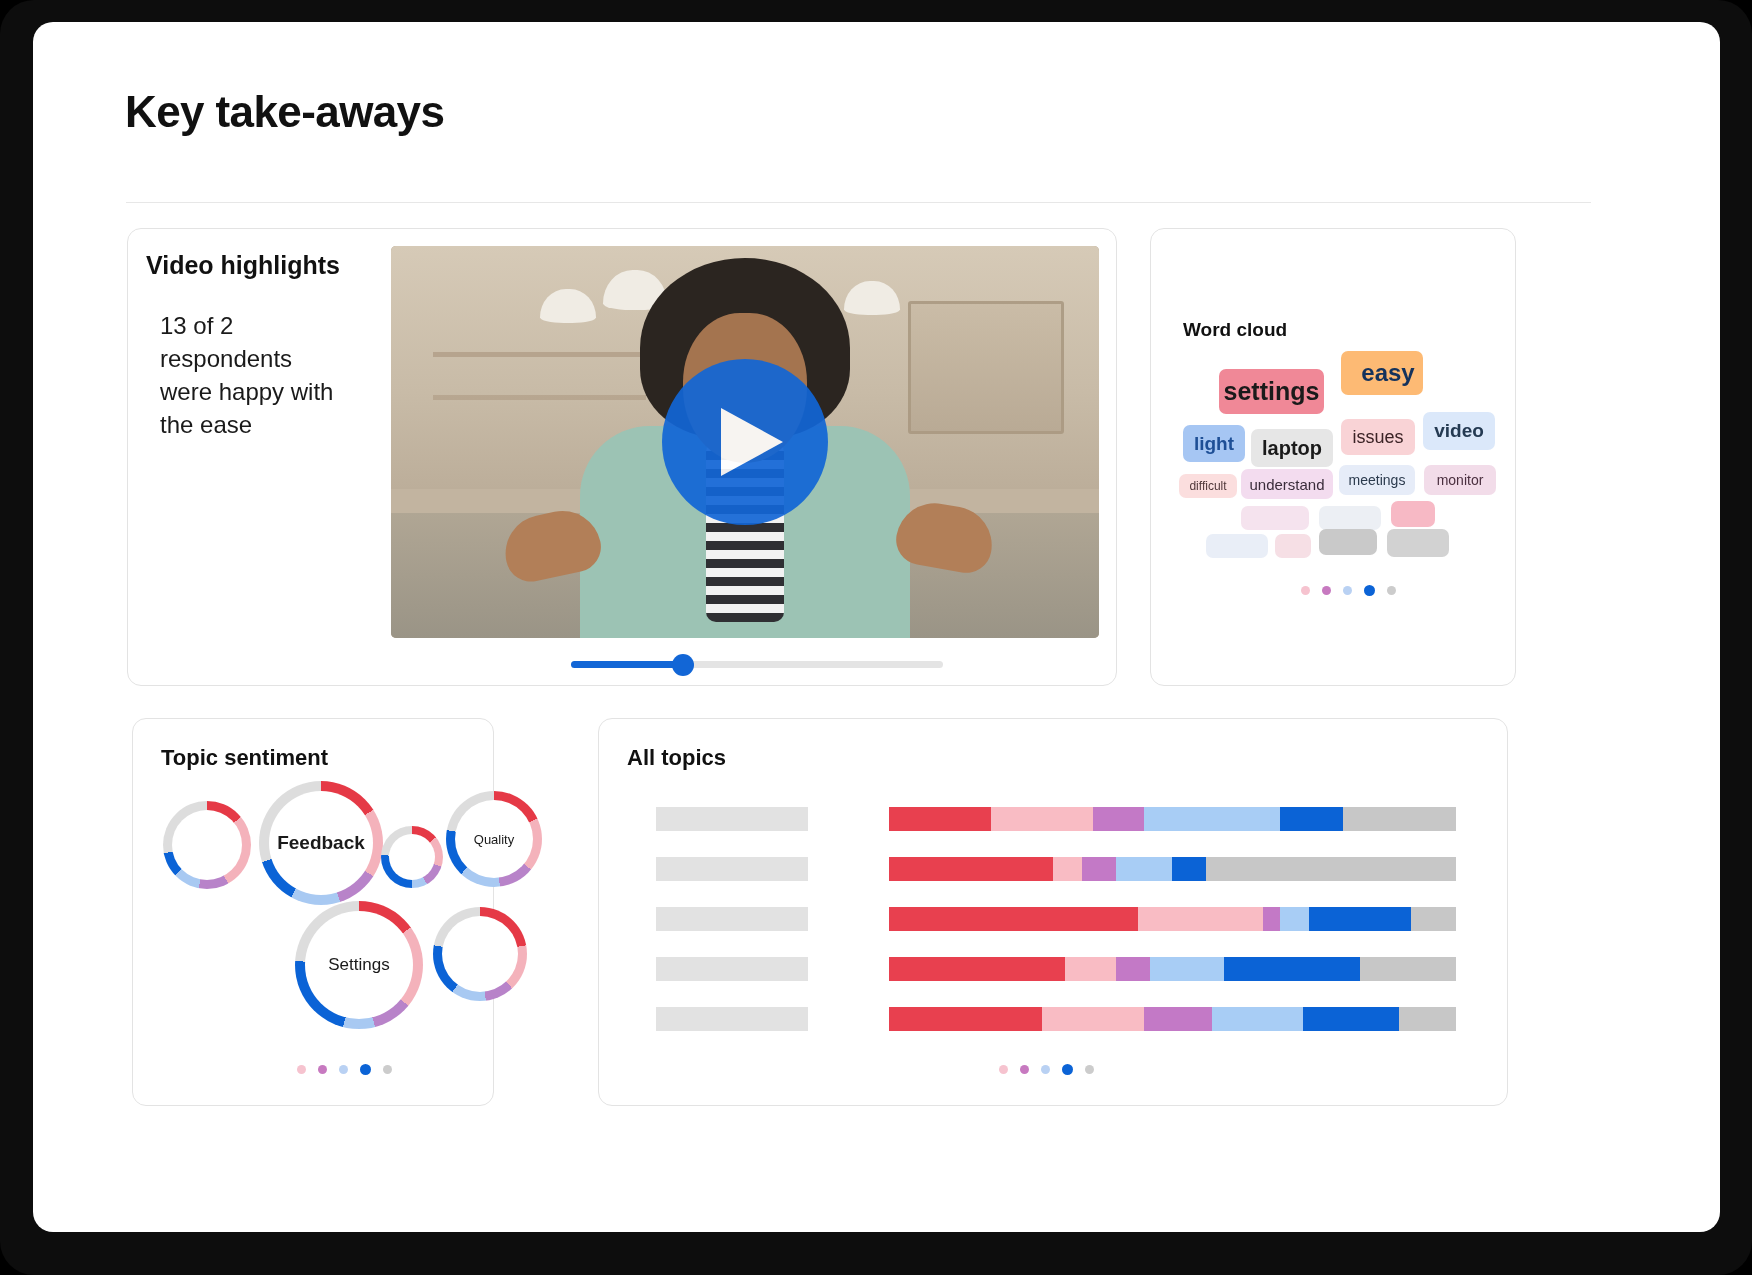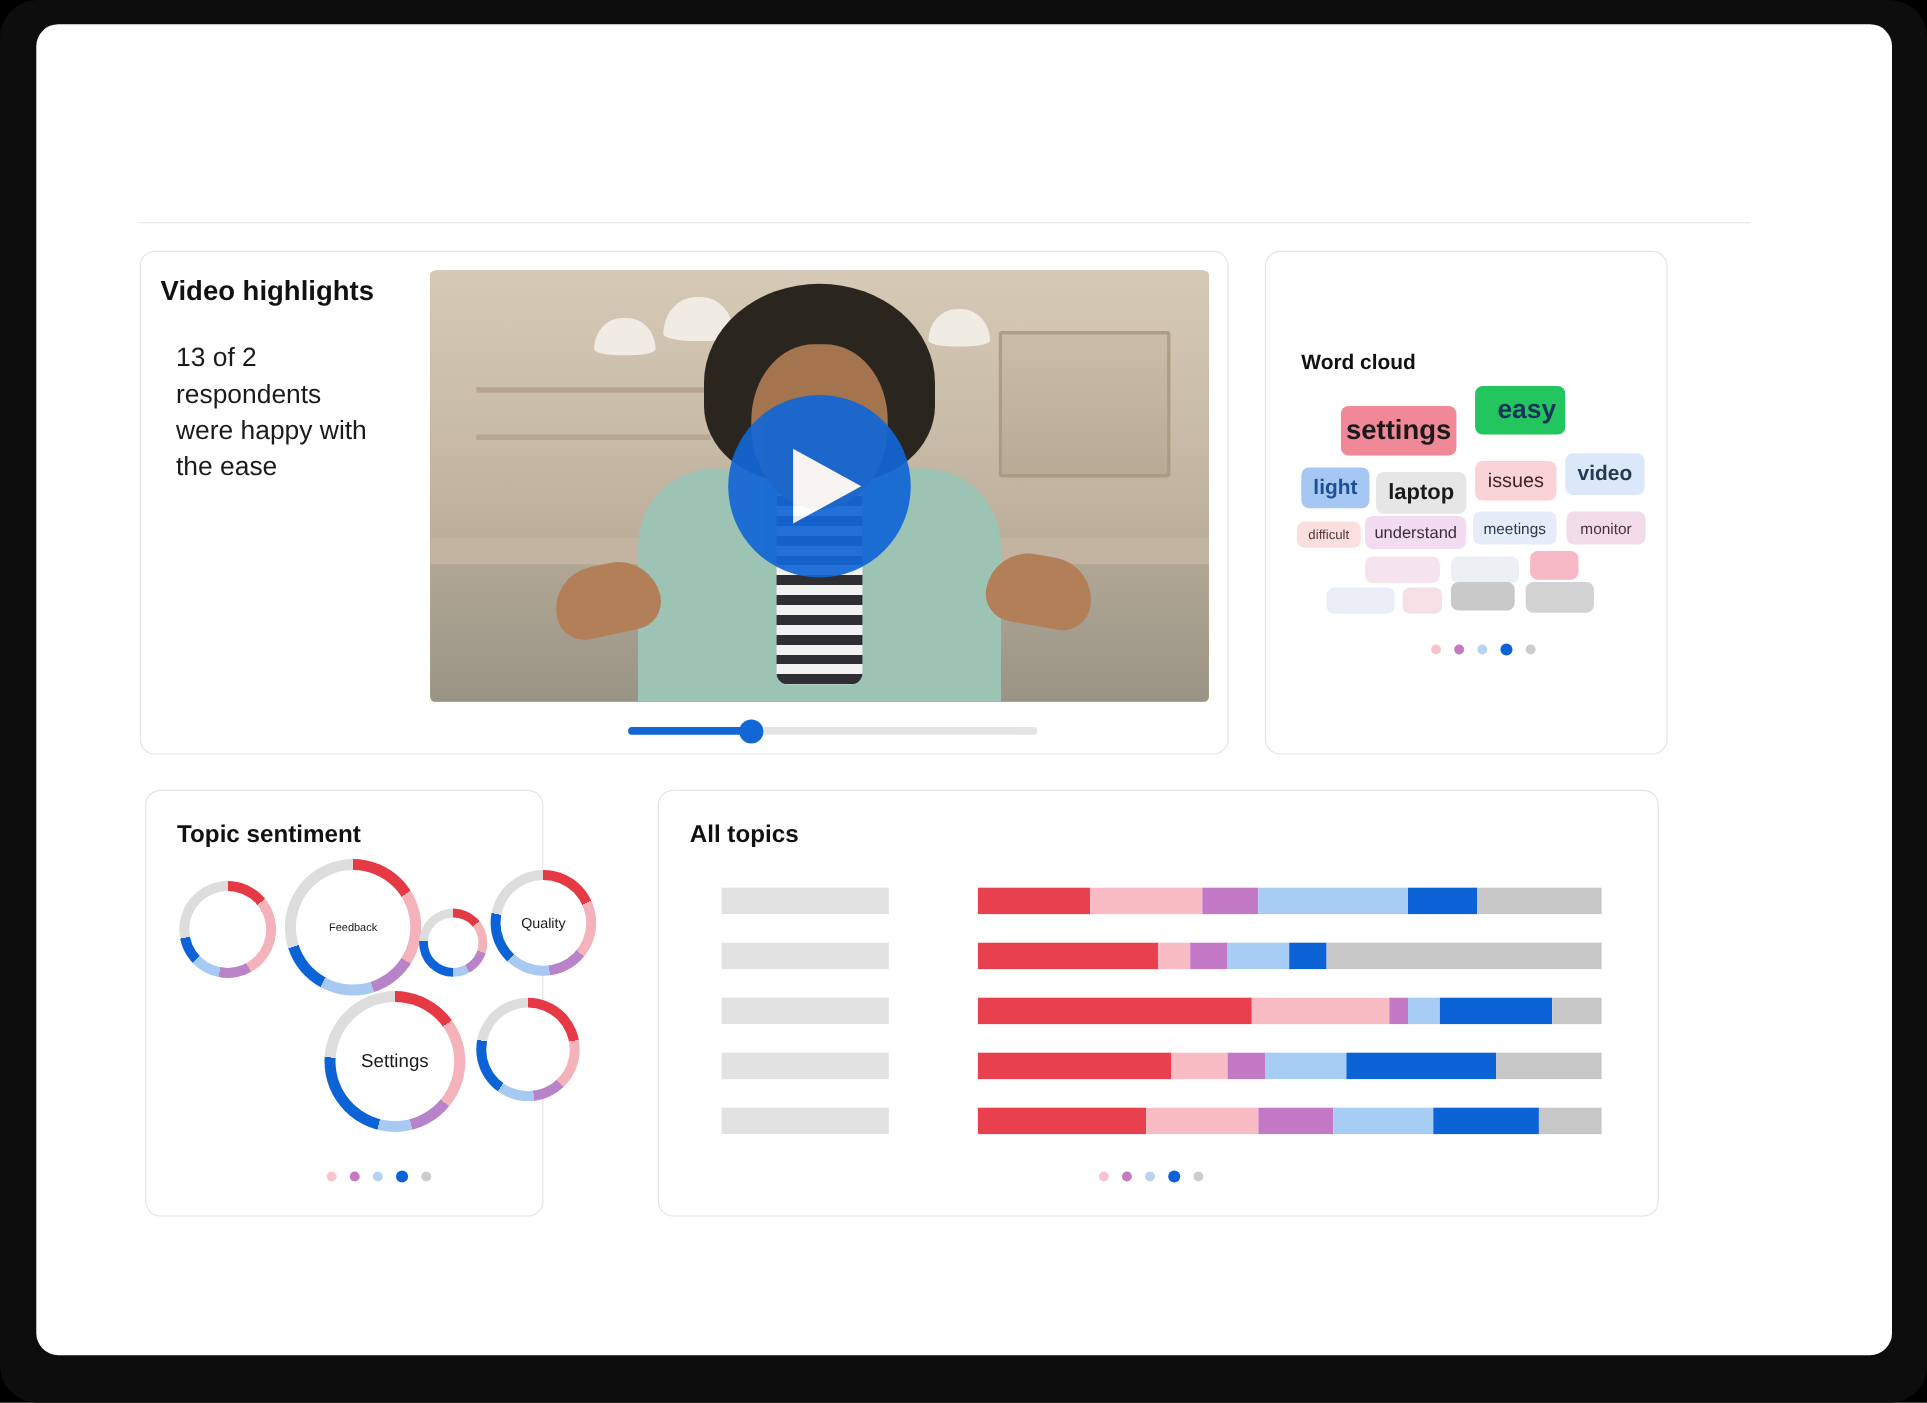--- a/index.html
+++ b/index.html
@@ -252,20 +252,21 @@
     display: flex;
   }
   .seg { height: 100%; }
 </style>
 </head>
 <body>
 
 <div class="device-frame">
   <div class="screen">
 
+    <h1 class="page-title">Key take-aways</h1>
     <div class="title-rule"></div>
 
     <section class="card" id="video-card">
       <div class="card-title" id="video-title">Video highlights</div>
       <div id="video-blurb">13 of 2 respondents were happy with the ease</div>
 
       <div class="video-stage">
         <div class="vid-bg">
           <div class="vid-wall"></div>
           <div class="vid-shelf"></div>
@@ -290,21 +291,21 @@
         <div class="thumb"></div>
       </div>
     </section>
 
     <section class="card" id="wordcloud-card">
       <div class="card-title" id="wordcloud-title">Word cloud</div>
       <div class="wc-area" id="wc-area">
           <div class="chip" style="left: 68px; top: 140px; width: 105px; height: 45px; background: rgb(240, 136, 151); color: rgb(26, 26, 26); font-size: 25px; font-weight: bold;">
             <span>settings</span>
           </div>
-          <div class="chip" style="left: 190px; top: 122px; width: 82px; height: 44px; background: #22c55e; color: rgb(20, 50, 92); font-size: 24px; font-weight: bold; padding-left: 12px;">
+          <div class="chip" style="left: 190px; top: 122px; width: 82px; height: 44px; background: #fdba74; color: rgb(20, 50, 92); font-size: 24px; font-weight: bold; padding-left: 12px;">
             <span>easy</span>
           </div>
           <div class="chip" style="left: 32px; top: 196px; width: 62px; height: 37px; background: rgb(166, 198, 243); color: rgb(30, 79, 150); font-size: 19px; font-weight: bold;">
             <span>light</span>
           </div>
           <div class="chip" style="left: 100px; top: 200px; width: 82px; height: 38px; background: rgb(230, 230, 230); color: rgb(26, 26, 26); font-size: 20px; font-weight: bold;">
             <span>laptop</span>
           </div>
           <div class="chip" style="left: 190px; top: 190px; width: 74px; height: 36px; background: rgb(249, 211, 214); color: rgb(59, 35, 38); font-size: 18px;">
             <span>issues</span>
@@ -342,21 +343,21 @@
     </section>
 
     <section class="card" id="topic-card">
       <div class="card-title" id="topic-title">Topic sentiment</div>
       <div id="donut-area" style="position:absolute; left:0; top:0; width:100%; height:100%;">
           <div class="donut" style="left: 30px; top: 82px; width: 88px; height: 88px; background: conic-gradient(rgb(229, 57, 70) 0deg, rgb(229, 57, 70) 14%, rgb(244, 178, 187) 14%, rgb(244, 178, 187) 42%, rgb(184, 131, 201) 42%, rgb(184, 131, 201) 53%, rgb(168, 201, 242) 53%, rgb(168, 201, 242) 63%, rgb(11, 99, 214) 63%, rgb(11, 99, 214) 72%, rgb(221, 221, 221) 72%, rgb(221, 221, 221) 100%);">
             <div class="hole" style="width: 70px; height: 70px; left: 9px; top: 9px;"></div>
           </div>
           <div class="donut" style="left: 126px; top: 62px; width: 124px; height: 124px; background: conic-gradient(rgb(229, 57, 70) 0deg, rgb(229, 57, 70) 16%, rgb(244, 178, 187) 16%, rgb(244, 178, 187) 34%, rgb(184, 131, 201) 34%, rgb(184, 131, 201) 45%, rgb(168, 201, 242) 45%, rgb(168, 201, 242) 58%, rgb(11, 99, 214) 58%, rgb(11, 99, 214) 70%, rgb(221, 221, 221) 70%, rgb(221, 221, 221) 100%);">
             <div class="hole" style="width: 104px; height: 104px; left: 10px; top: 10px;"></div>
-            <span class="dlabel" style="font-size: 10px;">Feedback</span>
+            <span class="dlabel" style="font-size: 19px; font-weight: bold;">Feedback</span>
           </div>
           <div class="donut" style="left: 248px; top: 107px; width: 62px; height: 62px; background: conic-gradient(rgb(229, 57, 70) 0deg, rgb(229, 57, 70) 14%, rgb(244, 178, 187) 14%, rgb(244, 178, 187) 30%, rgb(184, 131, 201) 30%, rgb(184, 131, 201) 42%, rgb(168, 201, 242) 42%, rgb(168, 201, 242) 50%, rgb(11, 99, 214) 50%, rgb(11, 99, 214) 76%, rgb(221, 221, 221) 76%, rgb(221, 221, 221) 100%);">
             <div class="hole" style="width: 46px; height: 46px; left: 8px; top: 8px;"></div>
           </div>
           <div class="donut" style="left: 313px; top: 72px; width: 96px; height: 96px; background: conic-gradient(rgb(229, 57, 70) 0deg, rgb(229, 57, 70) 18%, rgb(244, 178, 187) 18%, rgb(244, 178, 187) 36%, rgb(184, 131, 201) 36%, rgb(184, 131, 201) 48%, rgb(168, 201, 242) 48%, rgb(168, 201, 242) 62%, rgb(11, 99, 214) 62%, rgb(11, 99, 214) 78%, rgb(221, 221, 221) 78%, rgb(221, 221, 221) 100%);">
             <div class="hole" style="width: 78px; height: 78px; left: 9px; top: 9px;"></div>
             <span class="dlabel" style="font-size: 13px;">Quality</span>
           </div>
           <div class="donut" style="left: 162px; top: 182px; width: 128px; height: 128px; background: conic-gradient(rgb(229, 57, 70) 0deg, rgb(229, 57, 70) 15%, rgb(244, 178, 187) 15%, rgb(244, 178, 187) 36%, rgb(184, 131, 201) 36%, rgb(184, 131, 201) 46%, rgb(168, 201, 242) 46%, rgb(168, 201, 242) 54%, rgb(11, 99, 214) 54%, rgb(11, 99, 214) 76%, rgb(221, 221, 221) 76%, rgb(221, 221, 221) 100%);">
             <div class="hole" style="width: 108px; height: 108px; left: 10px; top: 10px;"></div>

